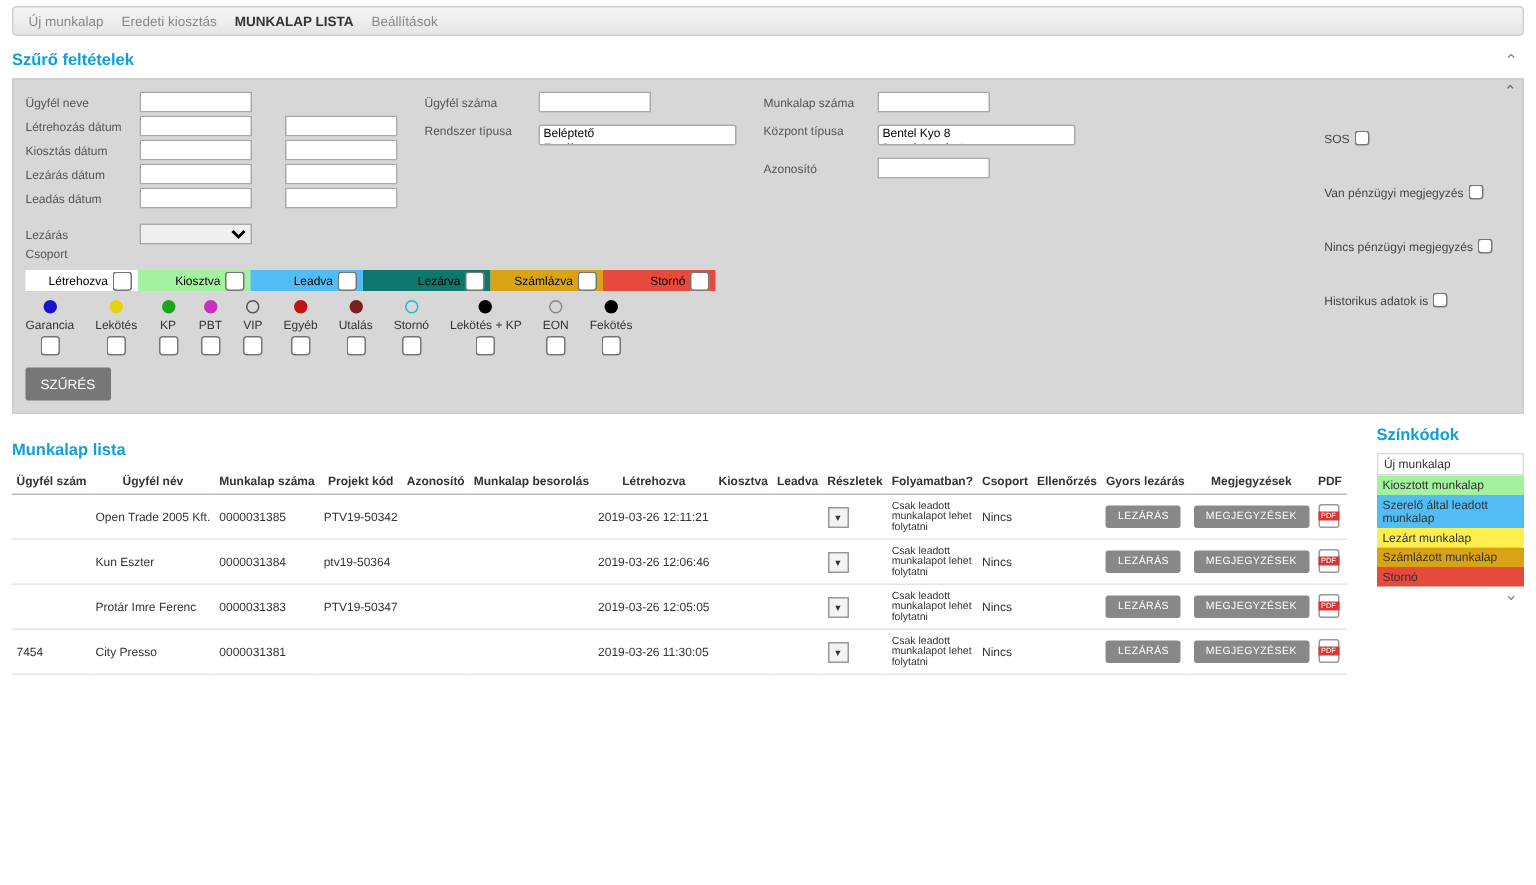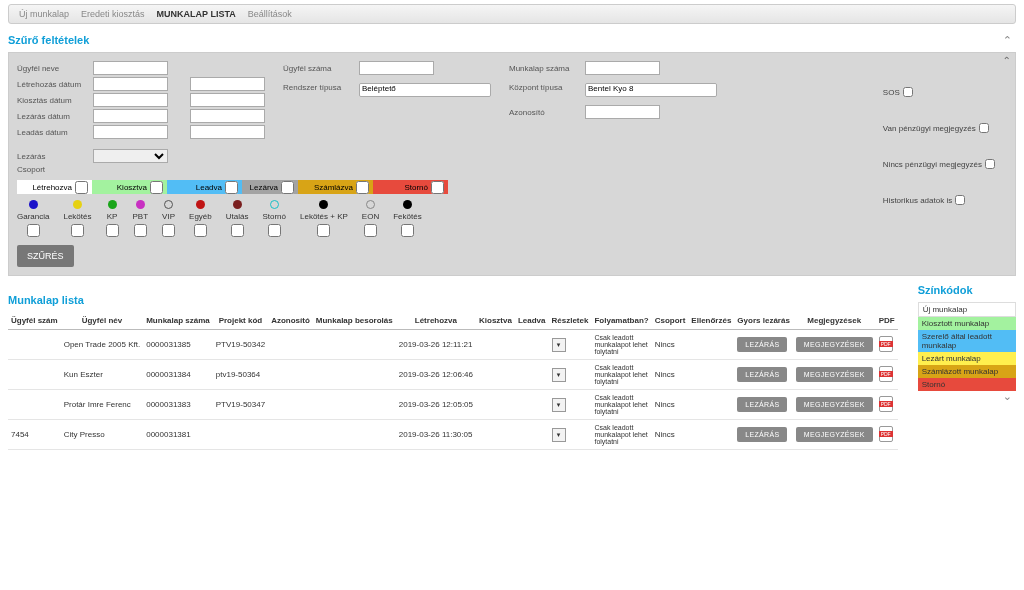--- a/index.html
+++ b/index.html
@@ -35,21 +35,21 @@
 .check-line { display:flex; align-items:center; gap:3px; font-size:8px; color:#444;margin-top:24px; }
 .check-line input[type=checkbox]{ width:10px; height:10px; }
 .right-col { position: absolute; right: 20px; top: 10px; display:flex; flex-direction:column; gap:2px; }
 .collapse-up { position:absolute; right:4px; top:2px; font-size:10px; color:#666; cursor:pointer; }
 .status-strip { display:flex; margin-top:6px; align-items:center; }
 .status-seg { display:flex; align-items:center; justify-content:flex-end; height:14px; padding:0 4px 0 8px; font-size:8px; gap:3px; color:#000; }
 .status-seg span{white-space:nowrap;}
 .seg-white{ background:#fff; width:75px;}
 .seg-green{ background:#a3f29f; width:75px;}
 .seg-blue{ background:#52bdf5; width:75px;}
-.seg-yellow{ background:#a3a3a3; width:56px;padding-left:48px;}
+.seg-yellow{ background:#0f766e; width:85px;padding-left:48px;}
 .seg-orange{ background:#d8a416; width:75px; color:#000;}
 .seg-red{ background:#e74a3d; width:75px;}
 .chips-row { display:flex; gap:14px; flex-wrap:wrap; margin-top:6px; }
 .chip { display:flex; align-items:center; gap:3px; font-size:8px;flex-direction:column; }
 .dot { width:9px; height:9px; border-radius:50%; display:inline-block; }
 .dot.hollow { background:transparent; border:1.5px solid; }
 .filter-btn {
   margin-top:8px; background:#777; color:#fff; border:none; padding:6px 10px;
   font-size:9px; border-radius:2px; cursor:pointer;
 }

